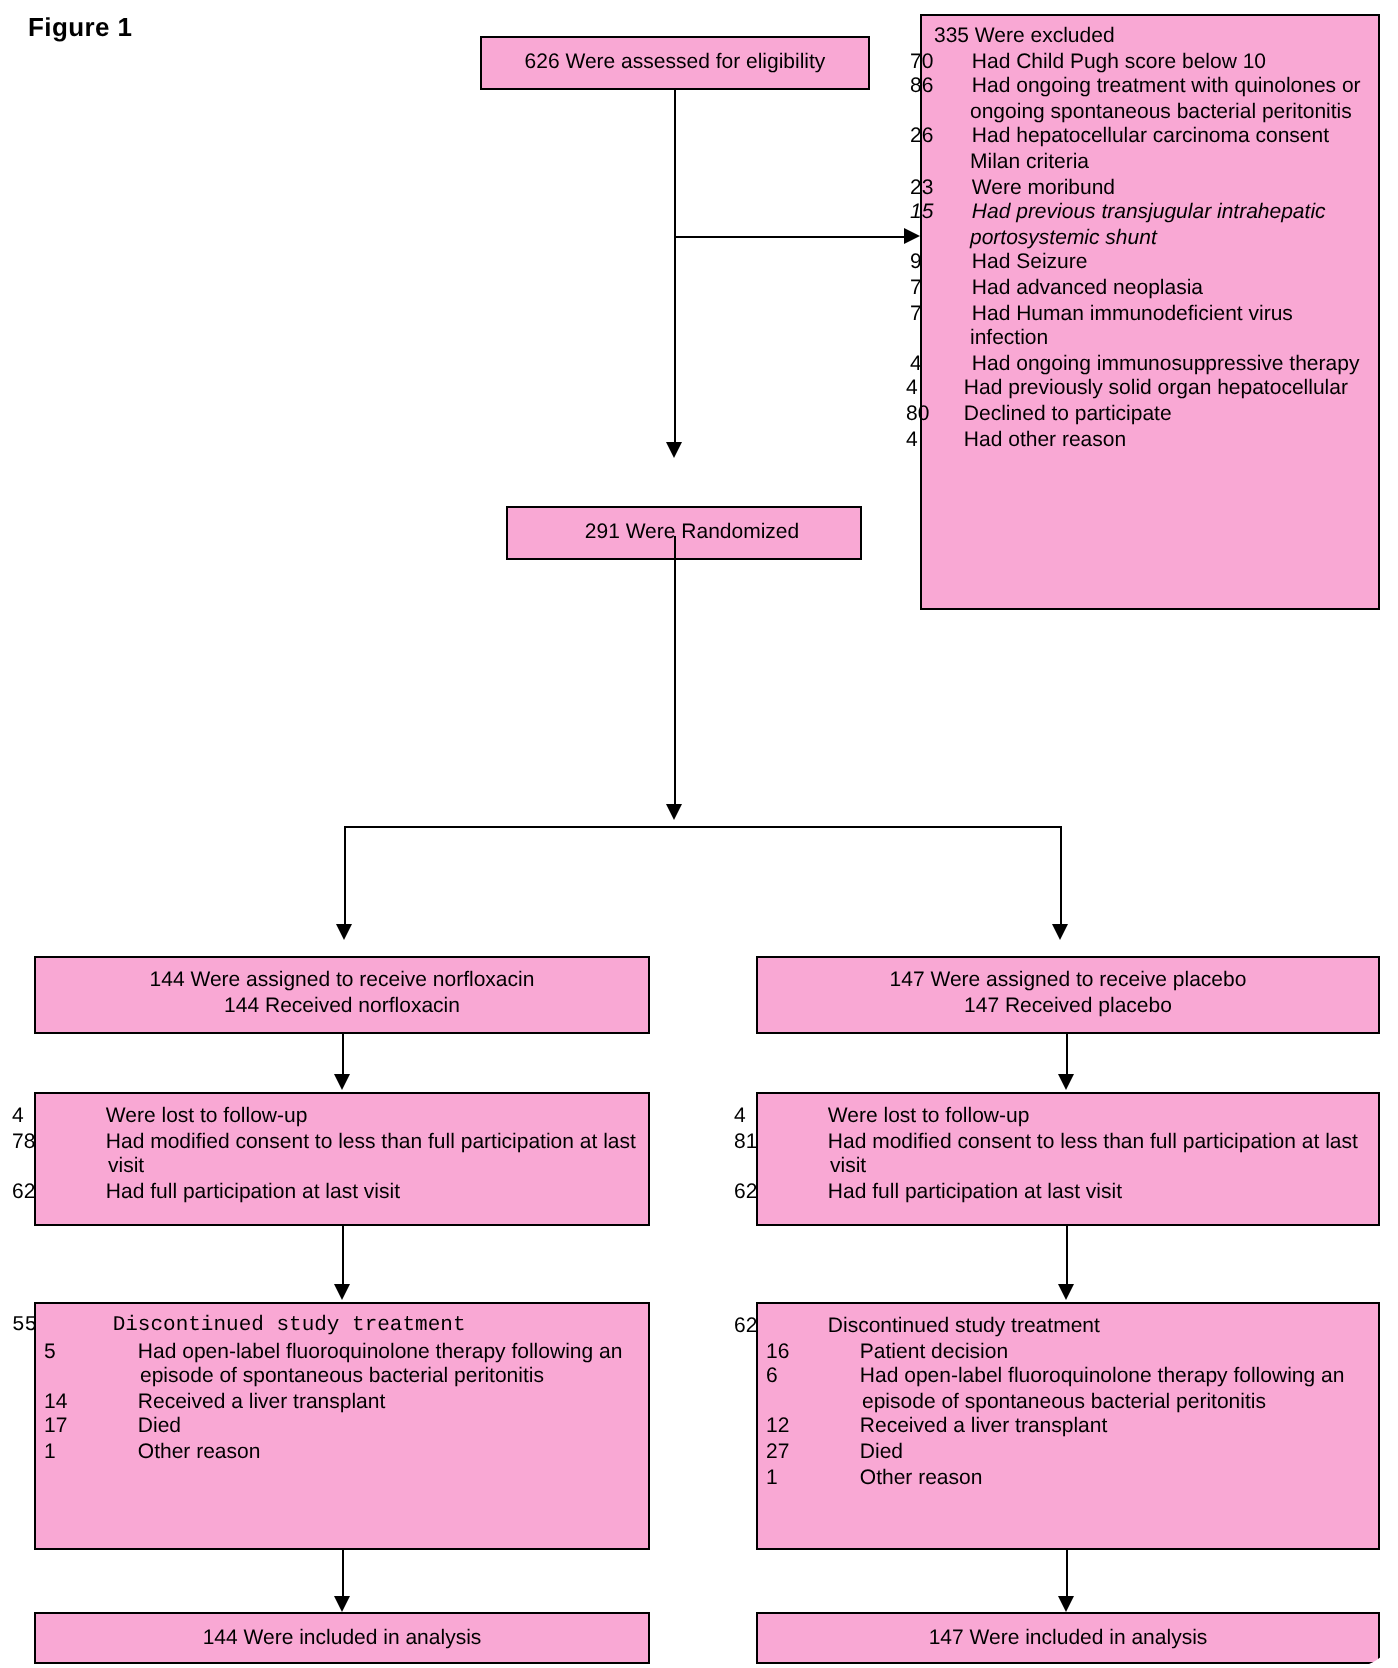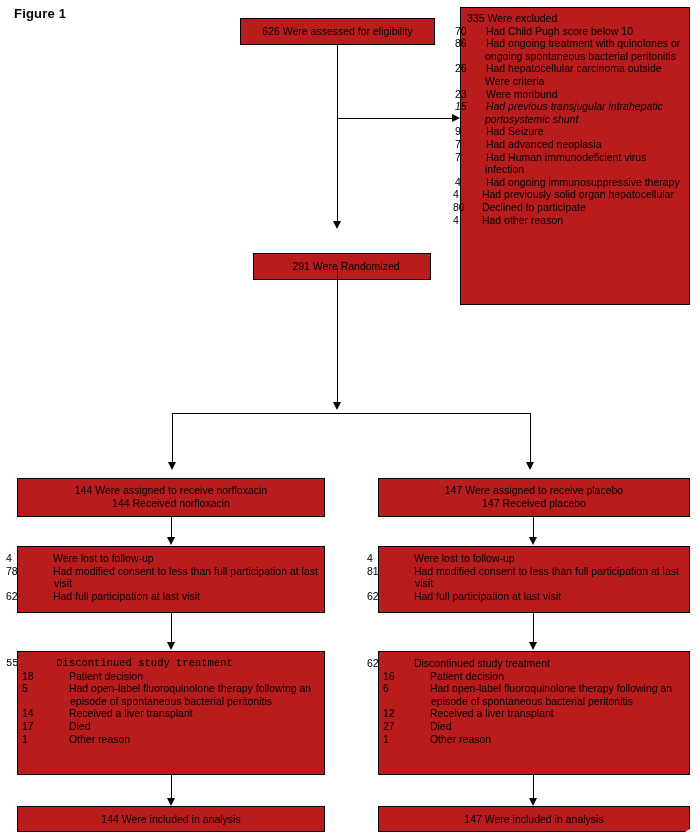--- a/index.html
+++ b/index.html
@@ -28,21 +28,21 @@
     font-size: 13px;
     font-weight: bold;
     letter-spacing: 0.2px;
     white-space: nowrap;
   }
 
   .box {
     position: absolute;
     box-sizing: border-box;
     border: 1px solid #000000;
-    background: #b91c1c;
+    background: #f9a8d4;
     font-size: 10.5px;
     line-height: 12.6px;
   }
   .box .line {
     white-space: pre;
   }
   .box.center {
     text-align: center;
   }
   .box.center .line {
@@ -95,21 +95,21 @@
   <div class="fig-title">Figure 1</div>
 
   <div class="box center" style="left:240px; top:18px; width:195px; height:27px; padding:6px 8px 0 8px;">
     <span class="line">626 Were assessed for eligibility</span>
   </div>
 
   <div class="box" style="left:460px; top:7px; width:230px; height:298px; padding:4px 4px 0 6px;">
     <span class="entry">335 Were excluded</span>
     <span class="entry" style="padding-left:18px; text-indent:-15px;"><span class="num" style="width:13px;">70</span> <span>Had Child Pugh score below 10</span></span>
     <span class="entry" style="padding-left:18px; text-indent:-15px;"><span class="num" style="width:13px;">86</span> <span>Had ongoing treatment with quinolones or ongoing spontaneous bacterial peritonitis</span></span>
-    <span class="entry" style="padding-left:18px; text-indent:-15px;"><span class="num" style="width:13px;">26</span> <span>Had hepatocellular carcinoma outside Were criteria</span></span>
+    <span class="entry" style="padding-left:18px; text-indent:-15px;"><span class="num" style="width:13px;">26</span> <span>Had hepatocellular carcinoma consent Milan criteria</span></span>
     <span class="entry" style="padding-left:18px; text-indent:-15px;"><span class="num" style="width:13px;">23</span> <span>Were moribund</span></span>
     <span class="entry" style="padding-left:18px; text-indent:-15px;font-style:italic;"><span class="num" style="width:13px;">15</span> <span>Had previous transjugular intrahepatic   portosystemic shunt</span></span>
     <span class="entry" style="padding-left:18px; text-indent:-15px;"><span class="num" style="width:13px;">9</span> <span>Had Seizure</span></span>
     <span class="entry" style="padding-left:18px; text-indent:-15px;"><span class="num" style="width:13px;">7</span> <span>Had advanced neoplasia</span></span>
     <span class="entry" style="padding-left:18px; text-indent:-15px;"><span class="num" style="width:13px;">7</span> <span>Had Human immunodeficient virus infection</span></span>
     <span class="entry" style="padding-left:18px; text-indent:-15px;"><span class="num" style="width:13px;">4</span> <span>Had ongoing immunosuppressive therapy</span></span>
     <span class="entry" style="padding-left:18px; text-indent:-16px;"><span class="num" style="width:10px;">4</span> <span>Had previously solid organ hepatocellular</span></span>
     <span class="entry" style="padding-left:18px; text-indent:-16px;"><span class="num" style="width:10px;">80</span> <span>Declined to participate</span></span>
     <span class="entry" style="padding-left:18px; text-indent:-16px;"><span class="num" style="width:10px;">4</span> <span>Had other reason</span></span>
   </div>
@@ -158,21 +158,20 @@
     <span class="entry" style="padding-left:28px; text-indent:-24px;"><span class="num" style="width:20px;">62</span> <span>Had full participation at last visit</span></span>
   </div>
 
   <div class="vline" style="left:171px; top:613px; height:30px;"></div>
   <div class="arrow-down" style="left:167px; top:642px;"></div>
   <div class="vline" style="left:533px; top:613px; height:30px;"></div>
   <div class="arrow-down" style="left:529px; top:642px;"></div>
 
   <div class="box" style="left:17px; top:651px; width:308px; height:124px; padding:5px 6px 0 8px;">
     <span class="entry" style="padding-left:28px; text-indent:-24px;font-family:Liberation Mono, monospace;"><span class="num" style="width:20px;">55</span> <span>Discontinued study treatment</span></span>
-    <span class="entry" style="padding-left:44px; text-indent:-24px;"><span class="num" style="width:20px;">18</span> <span>Patient decision</span></span>
     <span class="entry" style="padding-left:44px; text-indent:-24px;"><span class="num" style="width:20px;">5</span> <span>Had open-label fluoroquinolone therapy following an episode of spontaneous bacterial peritonitis</span></span>
     <span class="entry" style="padding-left:44px; text-indent:-24px;"><span class="num" style="width:20px;">14</span> <span>Received a liver transplant</span></span>
     <span class="entry" style="padding-left:44px; text-indent:-24px;"><span class="num" style="width:20px;">17</span> <span>Died</span></span>
     <span class="entry" style="padding-left:44px; text-indent:-24px;"><span class="num" style="width:20px;">1</span> <span>Other reason</span></span>
   </div>
   <div class="box" style="left:378px; top:651px; width:312px; height:124px; padding:5px 6px 0 8px;">
     <span class="entry" style="padding-left:28px; text-indent:-24px;"><span class="num" style="width:20px;">62</span> <span>Discontinued study treatment</span></span>
     <span class="entry" style="padding-left:44px; text-indent:-24px;"><span class="num" style="width:20px;">16</span> <span>Patient decision</span></span>
     <span class="entry" style="padding-left:44px; text-indent:-24px;"><span class="num" style="width:20px;">6</span> <span>Had open-label fluoroquinolone therapy following an episode of spontaneous bacterial peritonitis</span></span>
     <span class="entry" style="padding-left:44px; text-indent:-24px;"><span class="num" style="width:20px;">12</span> <span>Received a liver transplant</span></span>

